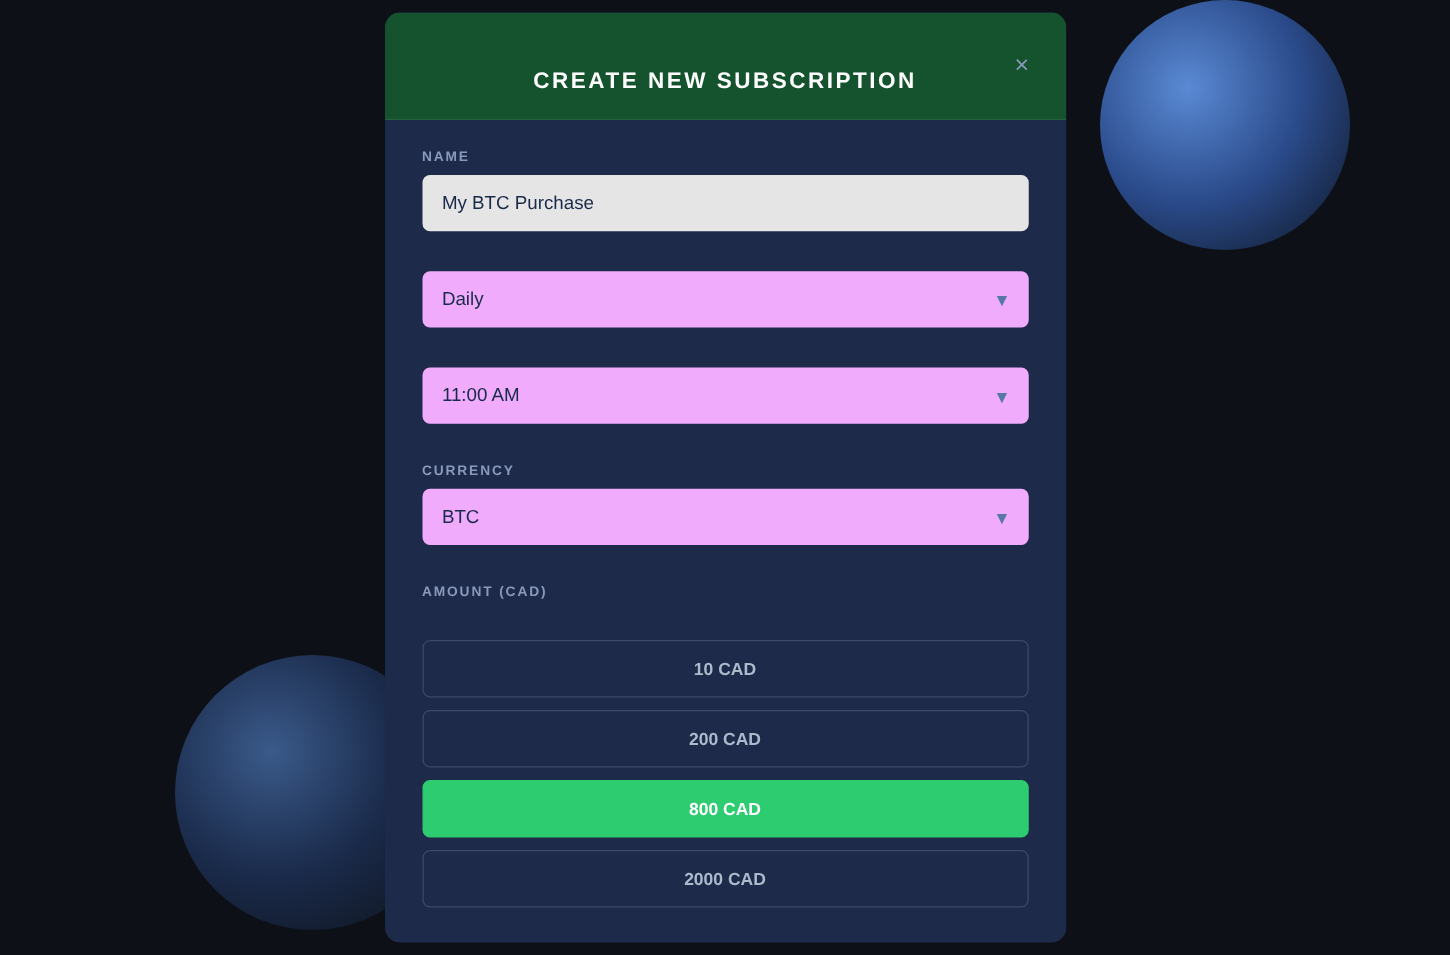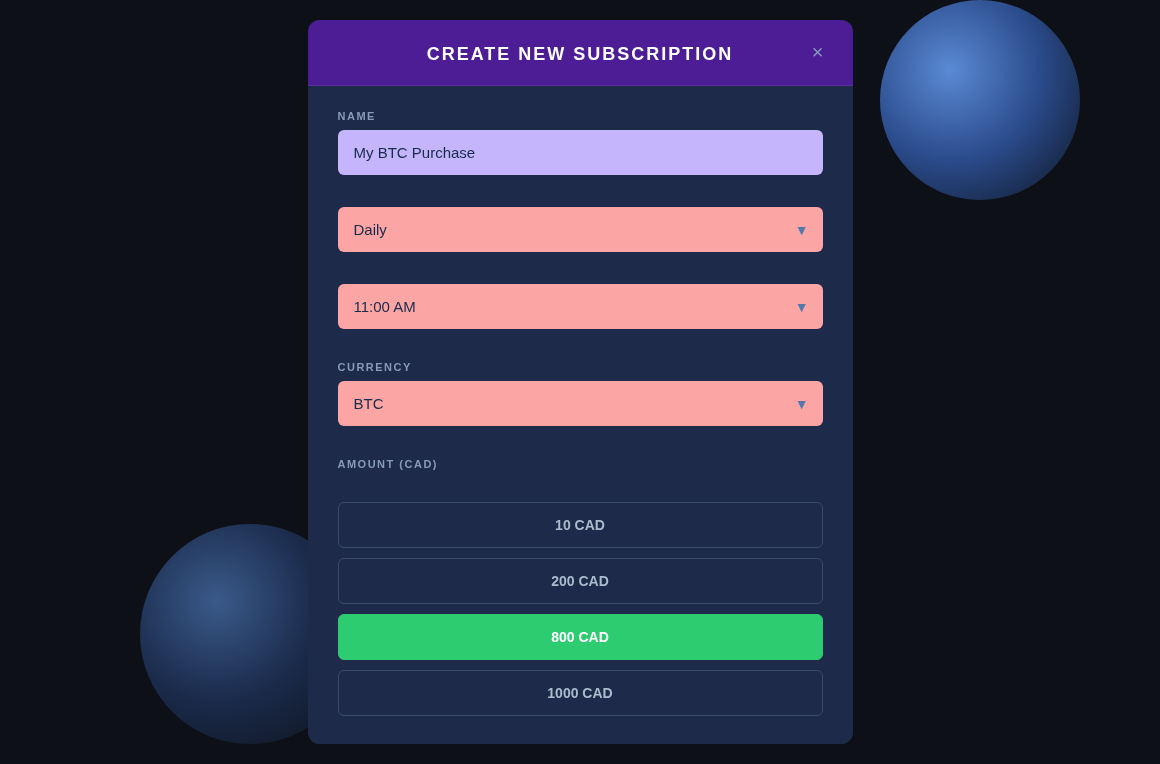--- a/index.html
+++ b/index.html
@@ -53,22 +53,22 @@
     .modal {
       background: #1e2a4a;
       border-radius: 12px;
       width: 545px;
       padding: 0;
       position: relative;
       overflow: hidden;
     }
 
     .modal-header {
-      background: #4c1d95;
-      padding: 24px 30px 20px;
+      background: #14532d;
+      padding: 44px 30px 20px;
       text-align: center;
       position: relative;
       border-bottom: 1px solid rgba(255,255,255,0.08);
     }
 
     .modal-title {
       color: #ffffff;
       font-size: 18px;
       font-weight: 700;
       letter-spacing: 2px;
@@ -107,40 +107,40 @@
       color: #8899bb;
       font-size: 11px;
       font-weight: 700;
       letter-spacing: 1.5px;
       text-transform: uppercase;
       margin-bottom: 8px;
     }
 
     .form-input {
       width: 100%;
-      background: #c4b5fd;
+      background: #e5e5e5;
       border: none;
       border-radius: 6px;
       padding: 14px 16px;
       font-size: 15px;
       color: #1a2a4a;
       outline: none;
     }
 
     .form-input::placeholder {
       color: #aabbcc;
     }
 
     .form-select-wrapper {
       position: relative;
     }
 
     .form-select {
       width: 100%;
-      background: #fca5a5;
+      background: #f0abfc;
       border: none;
       border-radius: 6px;
       padding: 14px 16px;
       font-size: 15px;
       color: #1a2a4a;
       appearance: none;
       outline: none;
       cursor: pointer;
     }
 
@@ -235,18 +235,18 @@
       </div>
 
       <div class="form-group">
         <label class="form-label">AMOUNT (CAD)</label>
       </div>
 
       <div class="amount-buttons">
         <button class="amount-btn">10 CAD</button>
         <button class="amount-btn">200 CAD</button>
         <button class="amount-btn active">800 CAD</button>
-        <button class="amount-btn">1000 CAD</button>
+        <button class="amount-btn">2000 CAD</button>
       </div>
 
     </div>
   </div>
 </div>
 
 </body></html>

